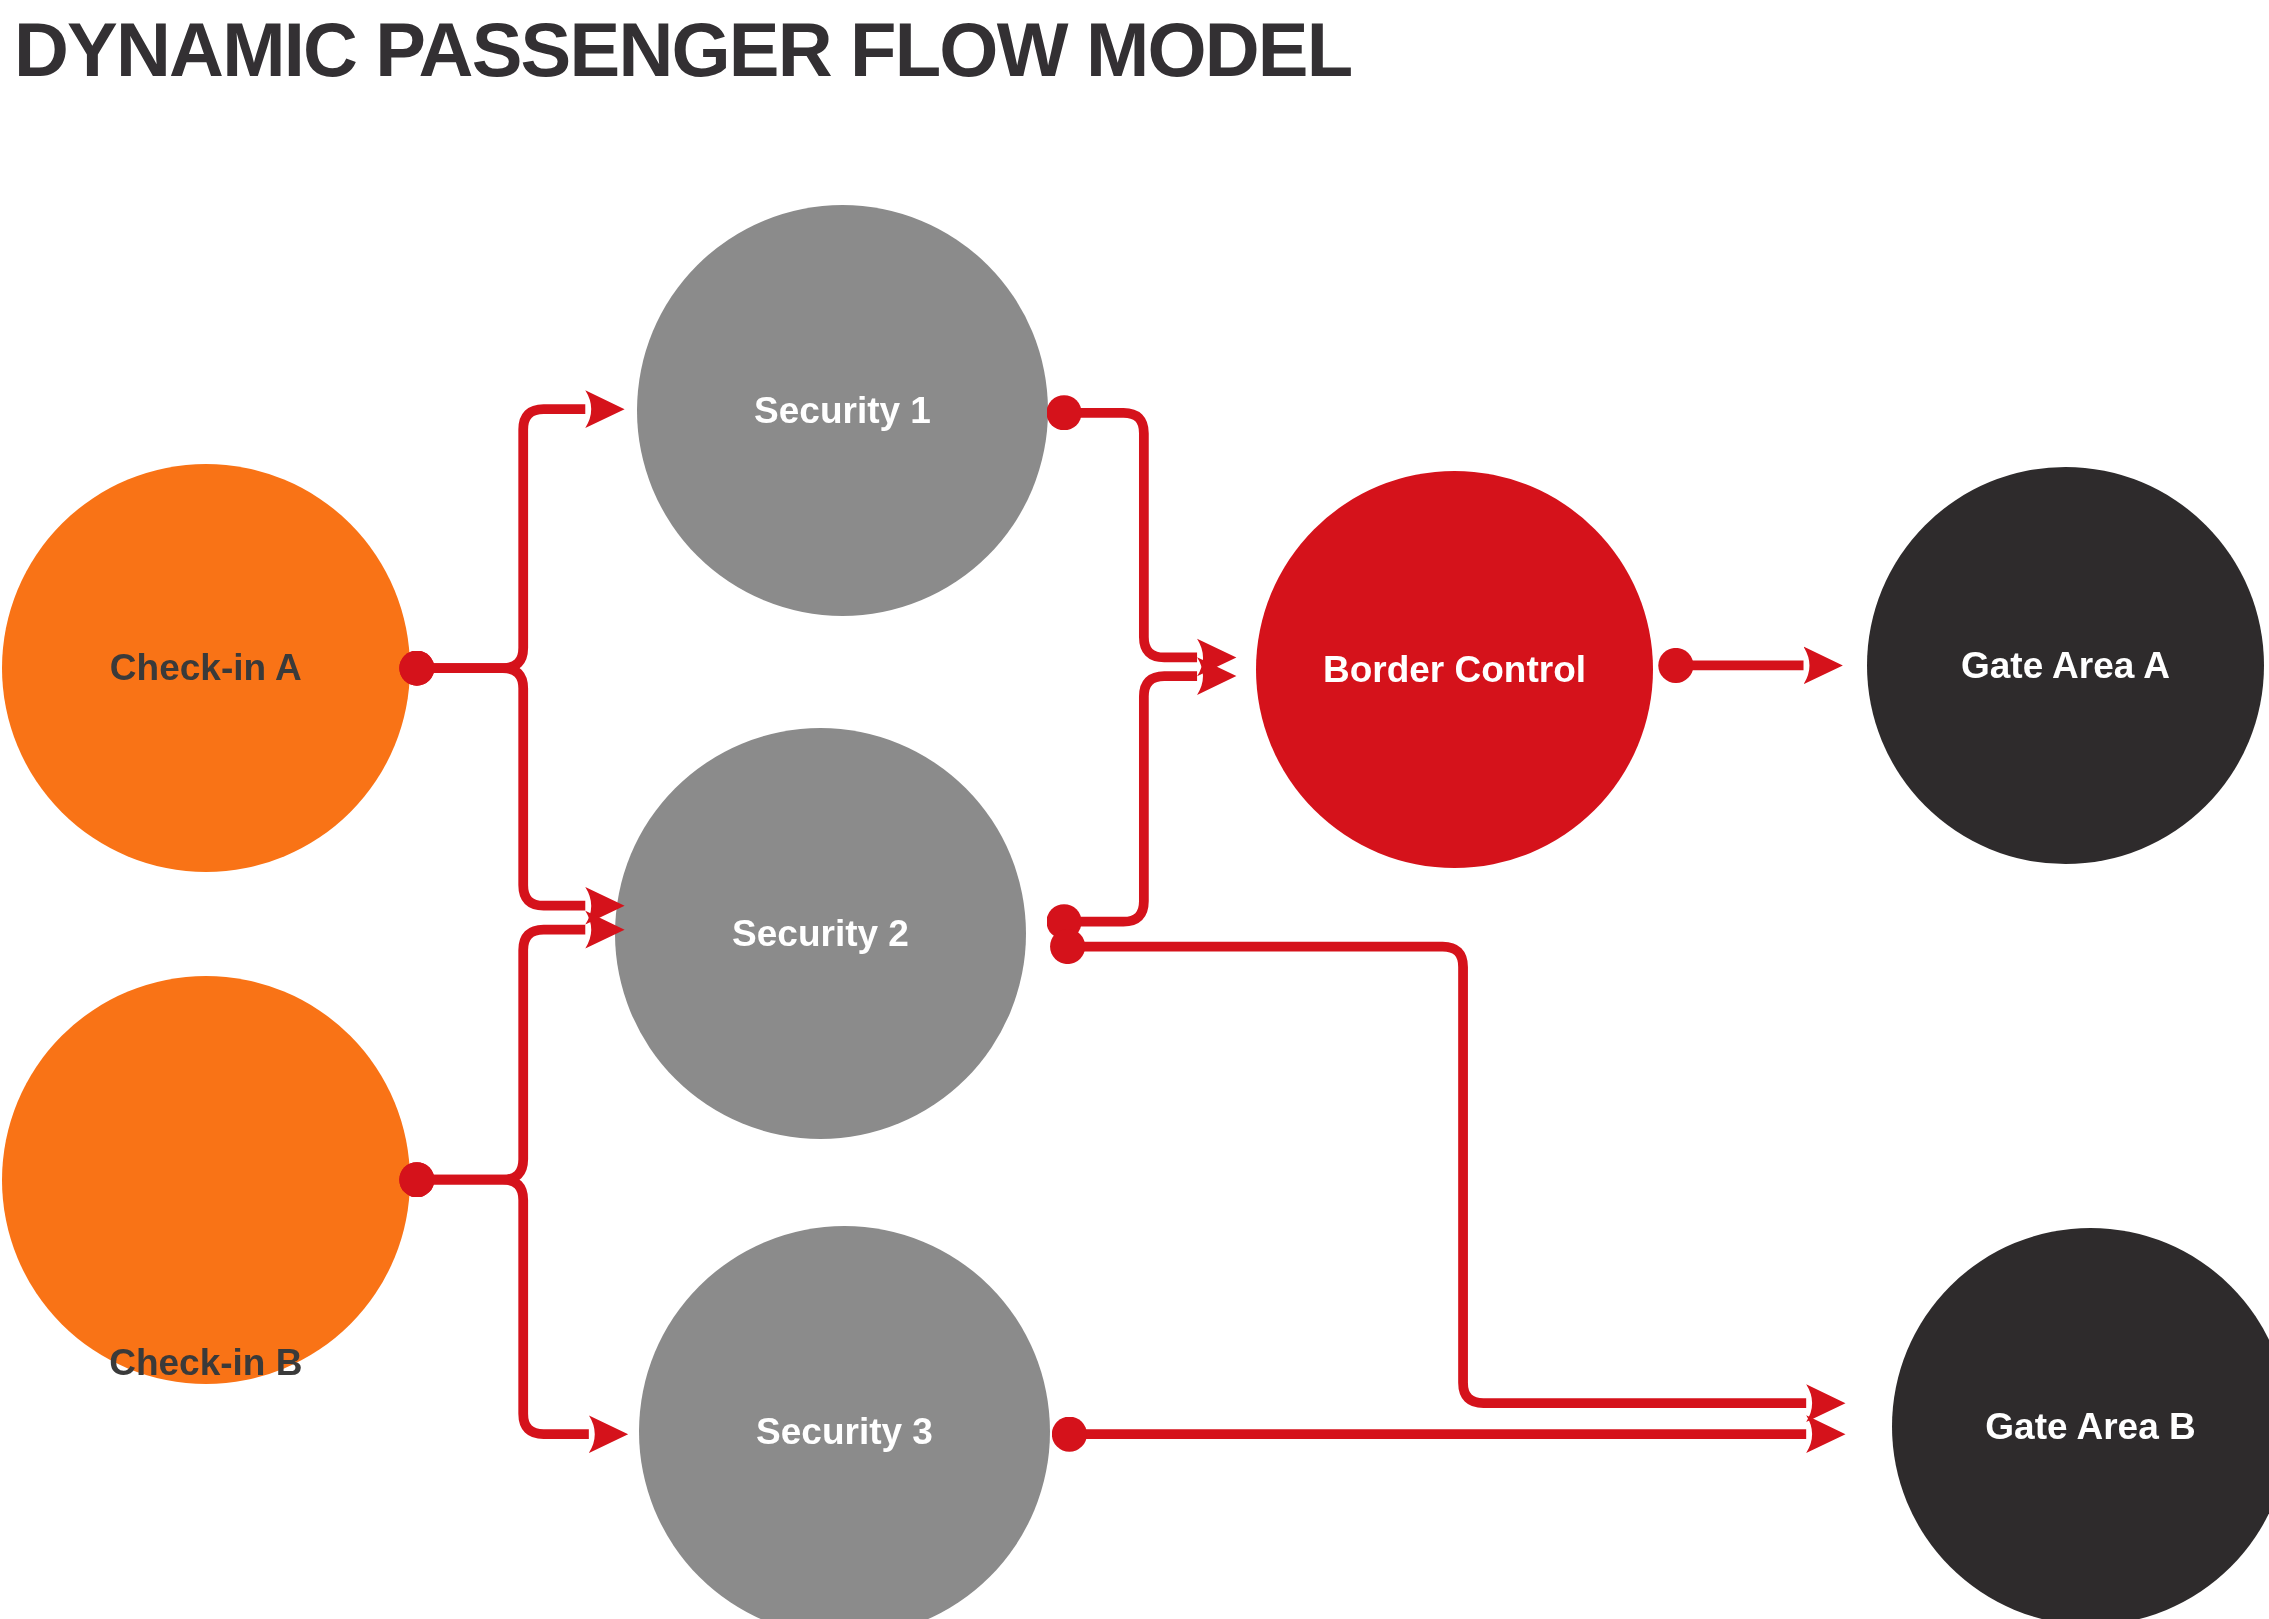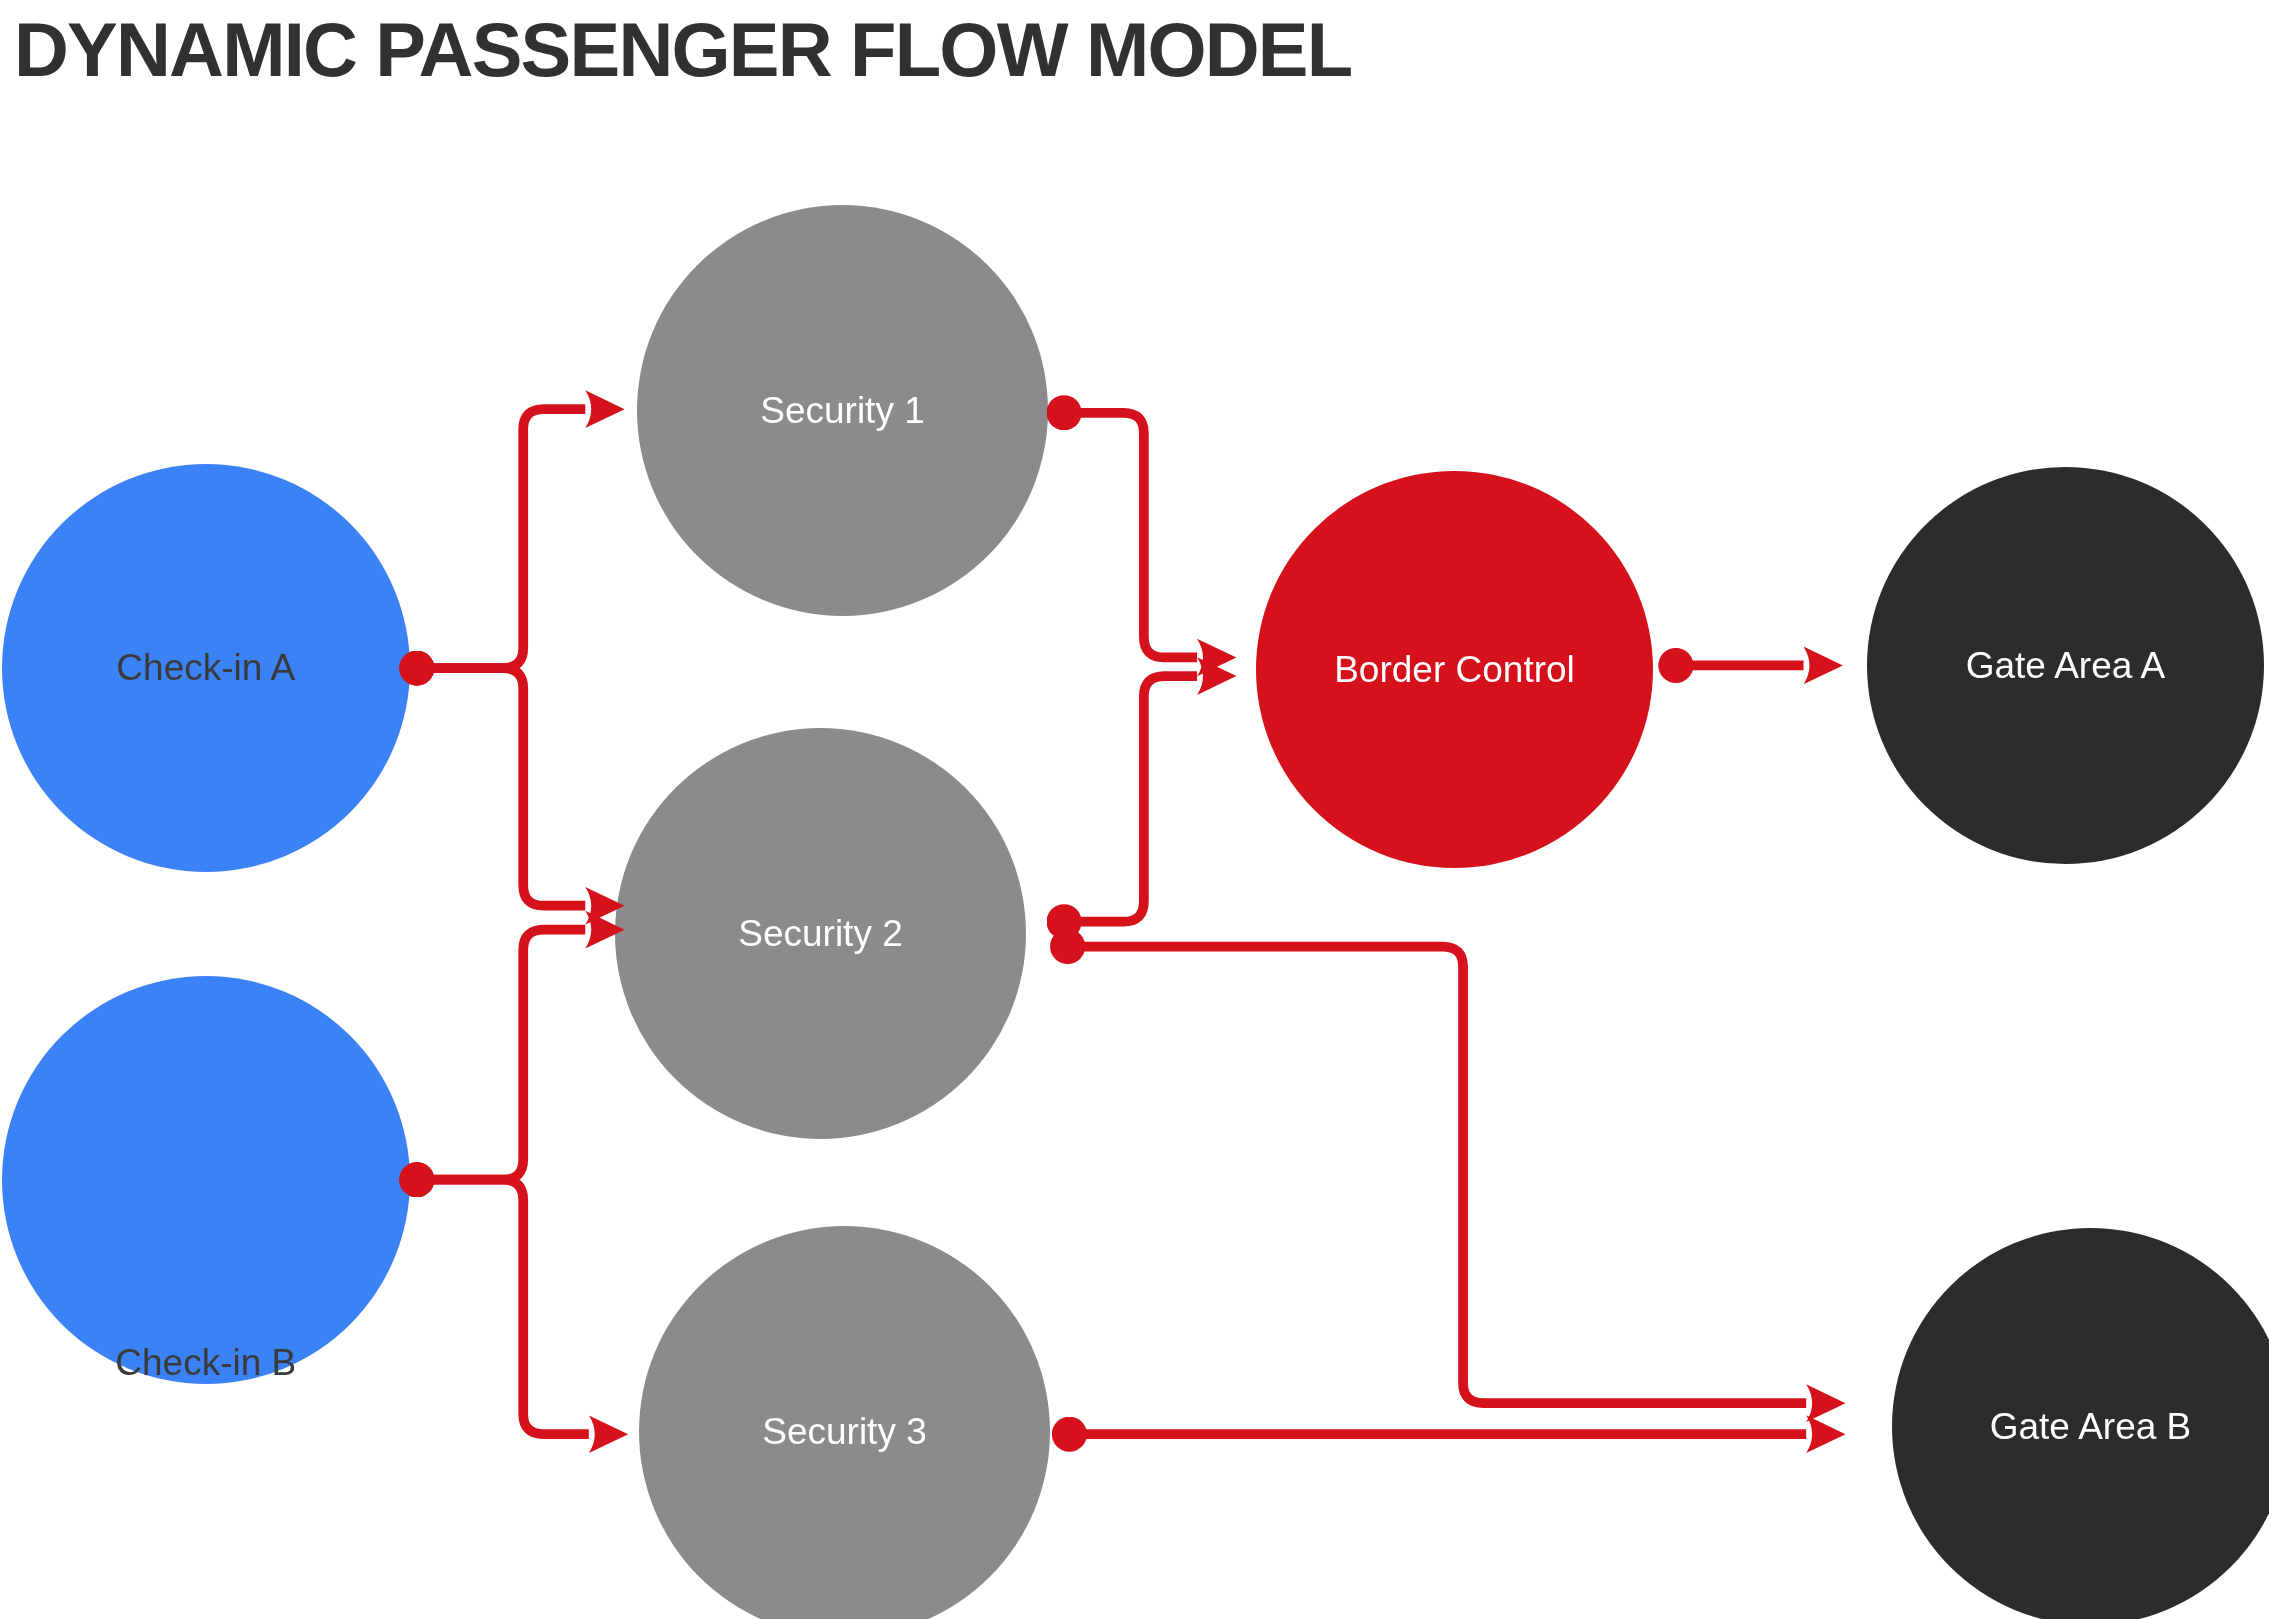--- a/index.html
+++ b/index.html
@@ -26,26 +26,26 @@
     line-height: 1.0;
     color: #333033;
     white-space: nowrap;
   }
   .node {
     position: absolute;
     border-radius: 50%;
     display: flex;
     align-items: center;
     justify-content: center;
-    font-weight: 400;
+    font-weight: 700;
     font-size: 37px;
     text-align: center;
     white-space: nowrap;
   }
-  .node-checkin  { background: #3b82f6; color: #3A3A3A; }
+  .node-checkin  { background: #f97316; color: #3A3A3A; }
   .node-security { background: #8B8B8B; color: #FFFFFF; }
   .node-border   { background: #D5121B; color: #FFFFFF; }
   .node-gate     { background: #2E2B2C; color: #FFFFFF; }
   svg.edges {
     position: absolute;
     left: 0; top: 0;
     width: 2270px;
     height: 1619px;
     pointer-events: none;
   }

